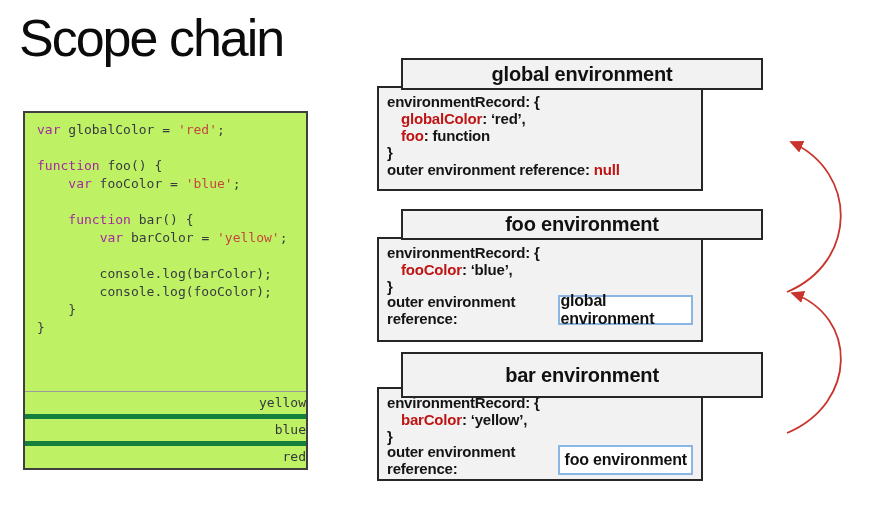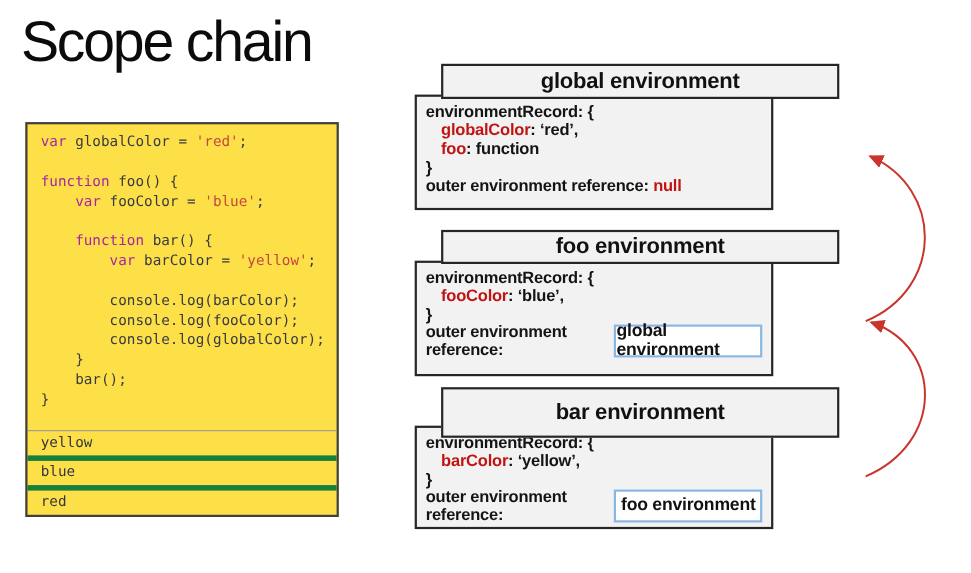--- a/index.html
+++ b/index.html
@@ -9,29 +9,29 @@
   }
   
   .slide-title{
     position:absolute;left:19px;top:0px;margin:0;
     font-size:52px;line-height:76px;font-weight:400;letter-spacing:-2px;
     color:#0b0b0b;
   }
   
   .code-panel{
     position:absolute;left:23px;top:111px;width:285px;height:359px;
-    box-sizing:border-box;border:2px solid #3f3f3f;background:#fde047;
+    box-sizing:border-box;border:2px solid #3f3f3f;background:#bef264;
     font-family:"DejaVu Sans Mono","Liberation Mono",monospace;
     font-size:13px;color:var(--codetext,#383a42);
   }
   .code-lines{padding:8px 0 0 12px;}
   .code-line{height:18px;line-height:18px;white-space:pre;}
   .code-line .k{color:var(--keyword,#a626a4);}
   .code-line .s{color:var(--string,#c5473e);}
-  .console-output{position:absolute;left:0;right:0;bottom:0;}
+  .console-output{position:absolute;left:0;right:0;bottom:0;text-align:right;}
   .console-row{
     height:22px;line-height:22px;padding-left:12px;
     border-top:5px solid #15803d;color:#33363d;
   }
   .console-row:first-child{border-top:1px solid #9a9a9a;}
   
   .env-tab{
     position:absolute;left:401px;width:362px;z-index:3;
     box-sizing:border-box;border:2px solid #262626;background:var(--fill,#f2f2f2);
     display:flex;align-items:center;justify-content:center;
@@ -74,23 +74,21 @@
       <div class="code-line"><span class="k">var</span><span> globalColor = </span><span class="s">'red'</span><span>;</span></div>
       <div class="code-line"></div>
       <div class="code-line"><span class="k">function</span><span> foo() {</span></div>
       <div class="code-line"><span>    </span><span class="k">var</span><span> fooColor = </span><span class="s">'blue'</span><span>;</span></div>
       <div class="code-line"></div>
       <div class="code-line"><span>    </span><span class="k">function</span><span> bar() {</span></div>
       <div class="code-line"><span>        </span><span class="k">var</span><span> barColor = </span><span class="s">'yellow'</span><span>;</span></div>
       <div class="code-line"></div>
       <div class="code-line"><span>        console.log(barColor);</span></div>
       <div class="code-line"><span>        console.log(fooColor);</span></div>
-      <div class="code-line"><span>        console.log(globalColor);</span></div>
       <div class="code-line"><span>    }</span></div>
-      <div class="code-line"><span>    bar();</span></div>
       <div class="code-line"><span>}</span></div>
     </div>
   <div class="console-output">
     <div class="console-row">yellow</div>
     <div class="console-row">blue</div>
     <div class="console-row">red</div>
   </div>
 </div>
 
 <div class="env-tab" id="tab-global">

